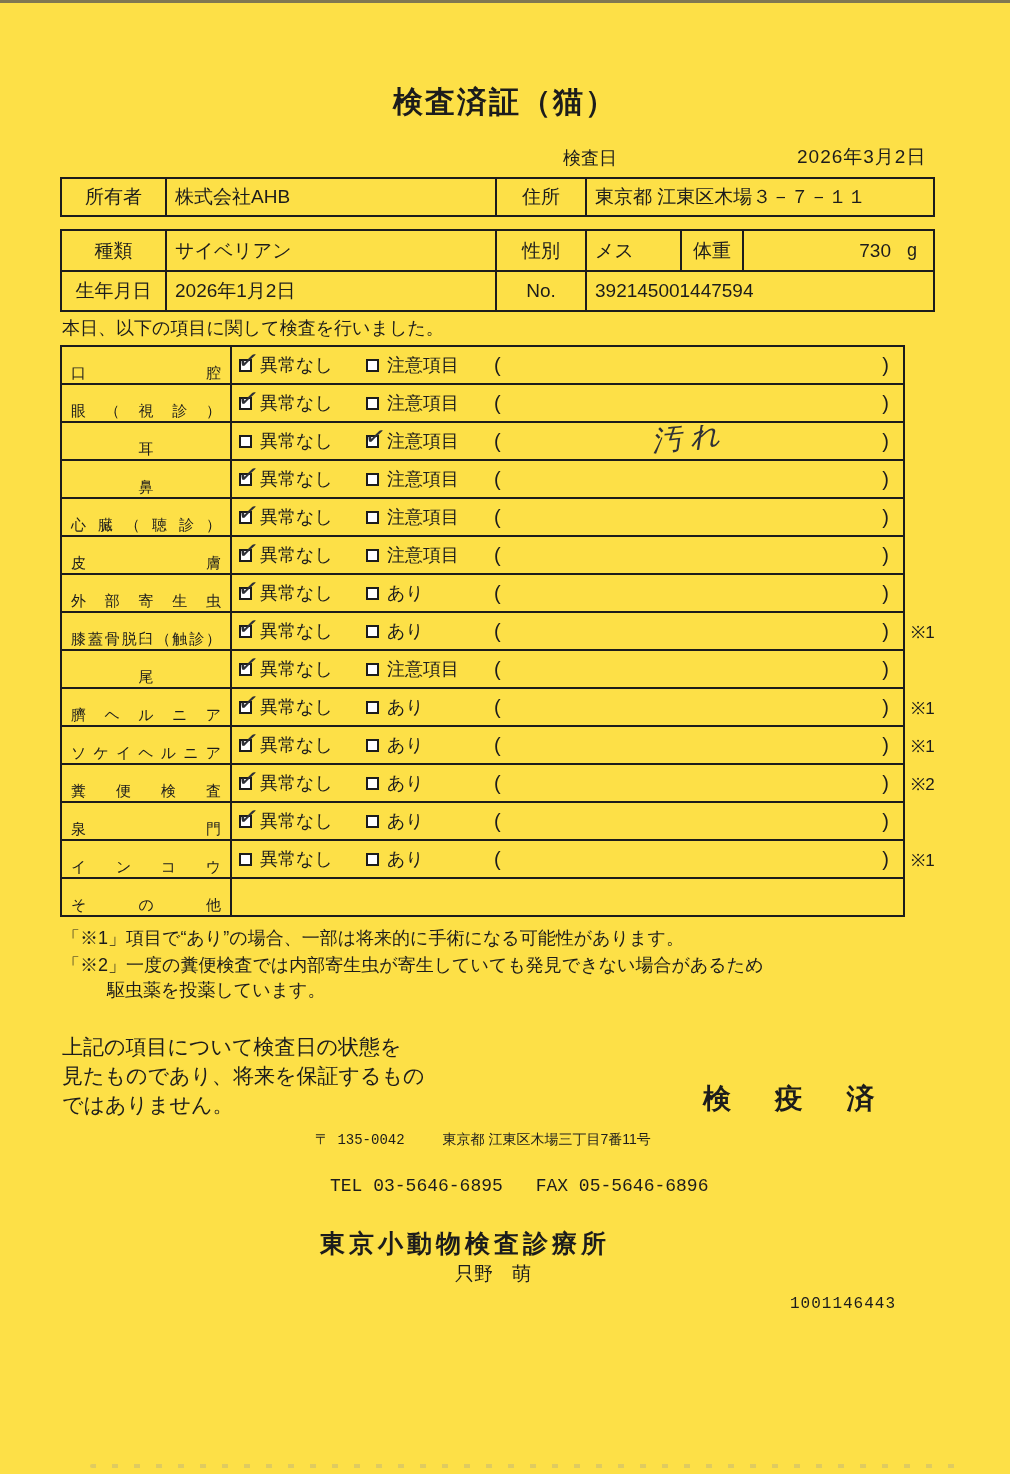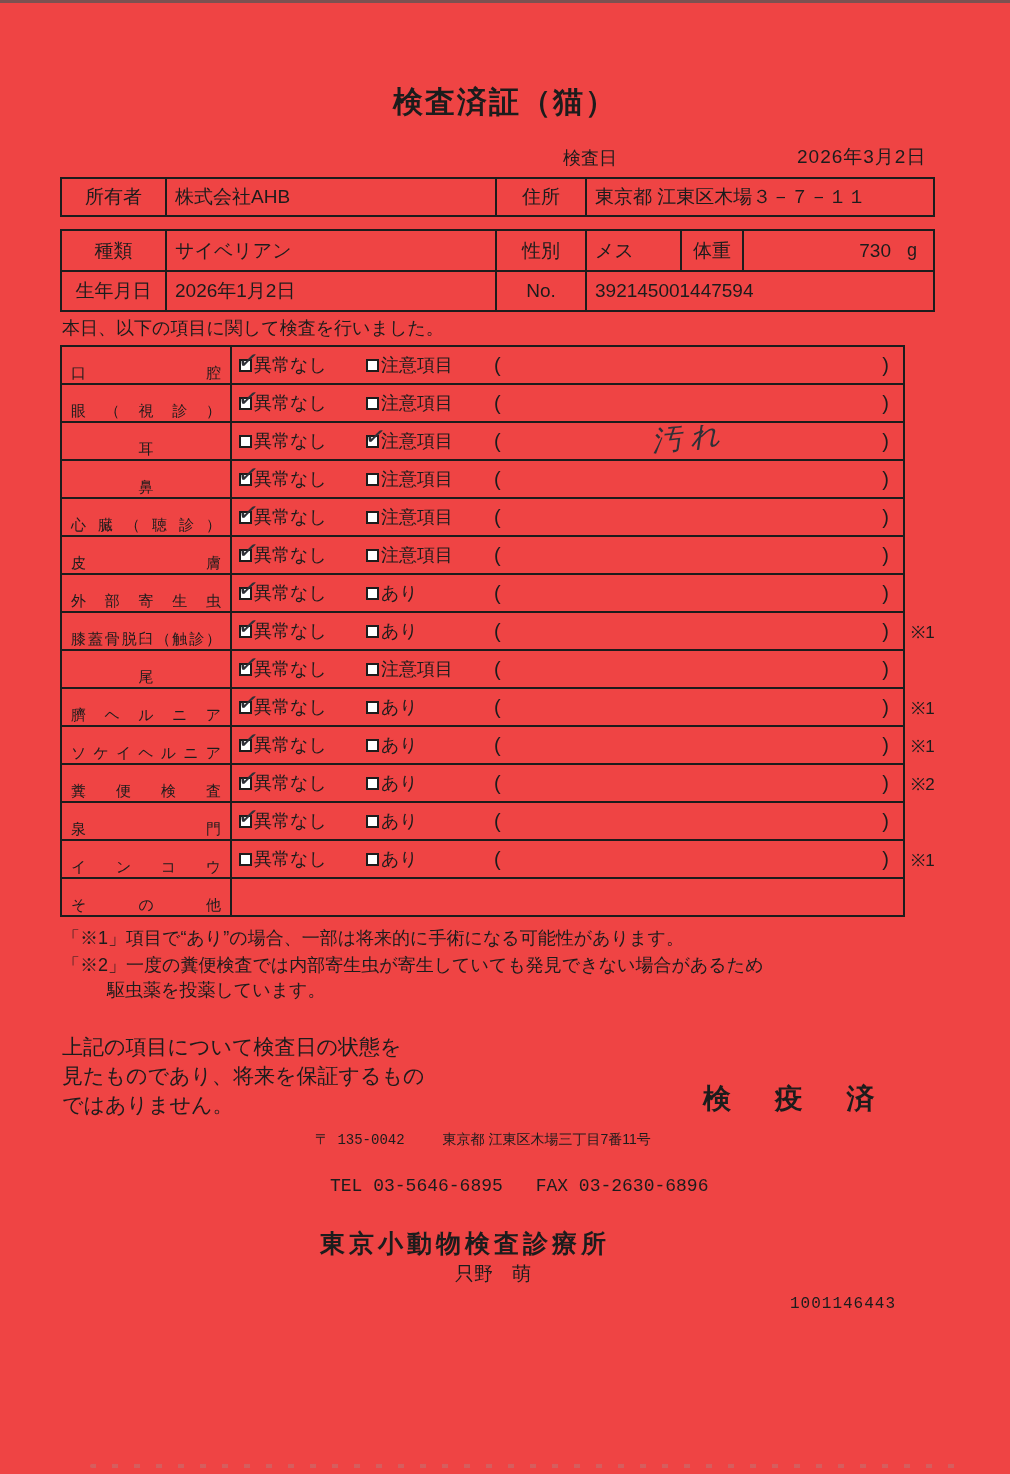--- a/index.html
+++ b/index.html
@@ -5,21 +5,21 @@
   :root {
     --ink: #1c1c1c;
     --pen: #2e3037;
   }
   * { box-sizing: border-box; }
   html, body { margin: 0; padding: 0; background: #ffffff; }
   .page {
     position: relative;
     width: 1010px;
     height: 1474px;
-    background: #ef4444;
+    background: #fde047;
     font-family: "Liberation Sans", sans-serif;
     color: var(--ink);
     overflow: hidden;
   }
   .scan-edge-top {
     position: absolute; top: 0; left: 0; width: 100%; height: 3px;
     background: #555; opacity: .75;
   }
   .scan-smudge-bottom {
     position: absolute; bottom: 6px; left: 90px; width: 880px; height: 4px;
@@ -66,21 +66,21 @@
   .insp-row:not(:last-child) { border-bottom: 2px solid var(--ink); }
   .insp-row:last-child { height: 36px; }
   .cell-label {
     width: 170px; flex: none; border-right: 2px solid var(--ink);
     font-size: 15px; line-height: 35px; padding: 8px 9px;
     white-space: nowrap; overflow: hidden;
   }
   .cell-label.justify { text-align: justify; text-align-last: justify; text-justify: inter-character; }
   .cell-label.center { text-align: center; }
   .cell-opts { width: 258px; flex: none; display: flex; align-items: center; }
-  .opt { display: flex; align-items: center; gap: 2px; font-size: 18px; white-space: nowrap; }
+  .opt { display: flex; align-items: center; gap: 8px; font-size: 18px; white-space: nowrap; }
   .opt.first { margin-left: 7px; width: 125px; }
   .opt.second { margin-left: 2px; }
   .cb {
     width: 13px; height: 13px; border: 2px solid var(--ink);
     display: inline-block; position: relative; flex: none; background: #fff;
   }
   .cb.checked::after {
     content: "✓";
     position: absolute; left: -3px; top: -13px;
     font-size: 25px; line-height: 1;
@@ -458,21 +458,21 @@
 
   <div class="stamp">検 疫 済</div>
 
   <div class="postal-line">
     <span class="postal">〒 135-0042</span>
     <span class="addr">東京都 江東区木場三丁目7番11号</span>
   </div>
 
   <div class="tel-line">
     <span class="tel">TEL 03-5646-6895</span>
-    <span class="fax">FAX 03-2630-6896</span>
+    <span class="fax">FAX 05-5646-6896</span>
   </div>
 
   <div class="clinic-name">東京小動物検査診療所</div>
   <div class="vet-name">只野　萌</div>
 
   <div class="serial">1001146443</div>
 
   <div class="scan-smudge-bottom"></div>
 </div>
 

